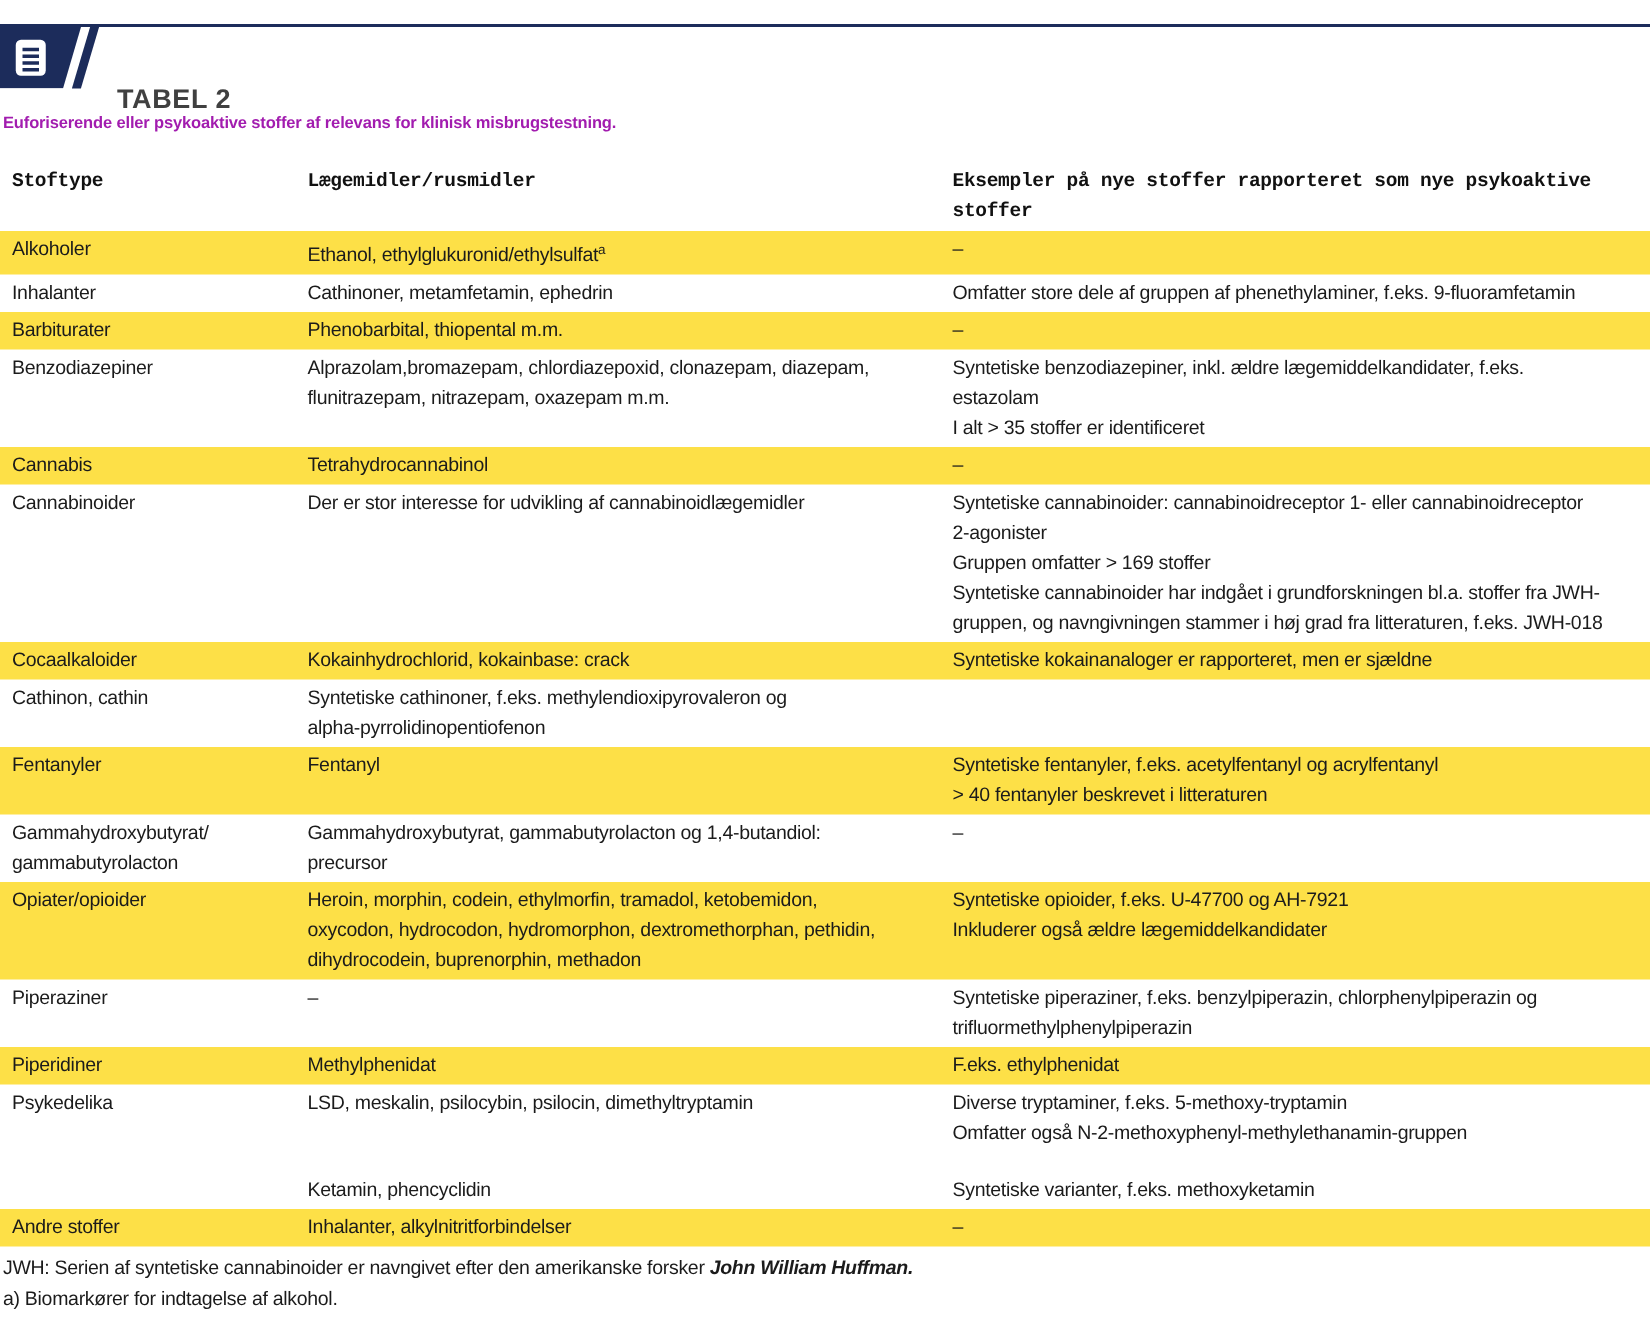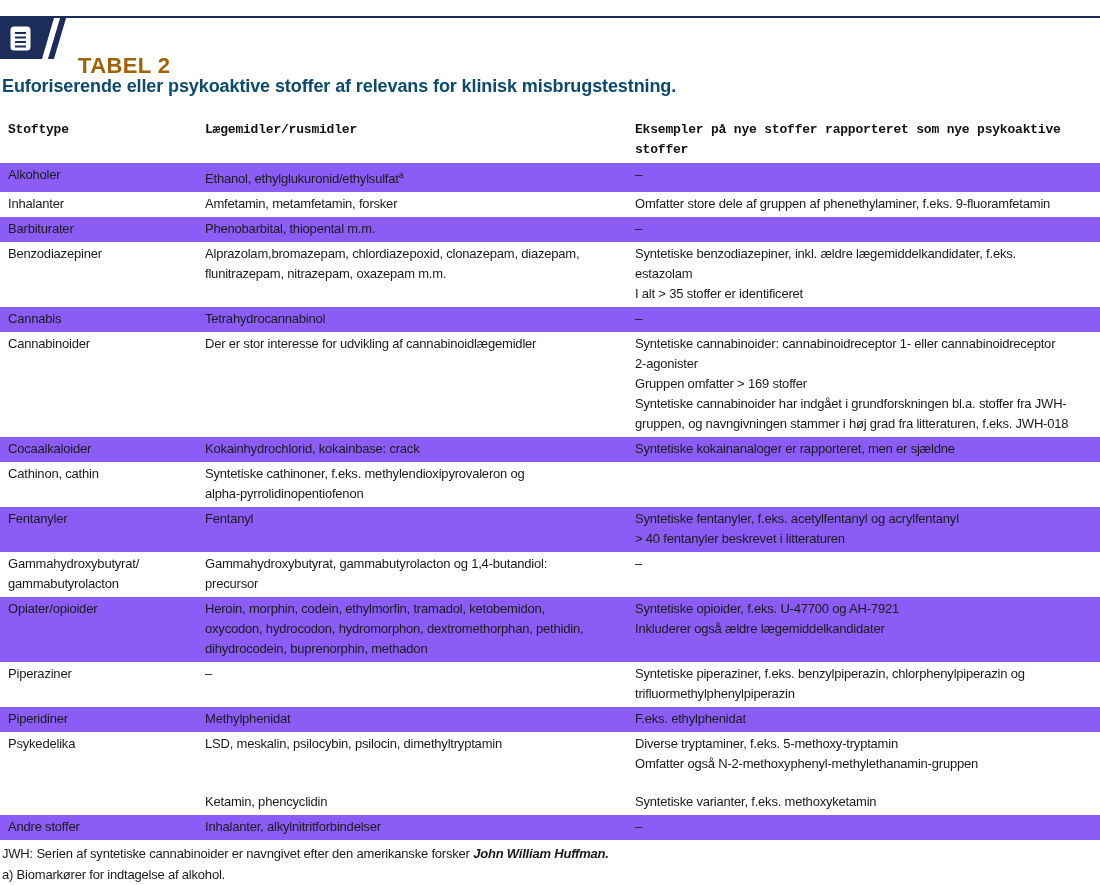--- a/index.html
+++ b/index.html
@@ -6,29 +6,29 @@
   html,body { width:1100px; height:885px; background:#ffffff; overflow:hidden;
     font-family:"Liberation Sans", "DejaVu Sans", sans-serif; }
   .canvas { position:relative; width:1100px; height:885px; background:#ffffff; }
 
   .top-rule { margin-top:16px; border-top:2px solid #1c2c5b; width:100%; }
 
   .header-row { display:flex; align-items:stretch; height:41px; }
   .badge { width:54px; background:#1c2c5b; display:flex; align-items:center;
     padding-left:9px; clip-path:polygon(0 0,100% 0,calc(100% - 12px) 100%,0 100%); }
   .badge-stripe { width:6px; height:41px; background:#1c2c5b; transform:skewX(-16.5deg); }
-  .figure-title { color:#a16207; font-weight:700; font-size:22px; letter-spacing:.4px;
+  .figure-title { color:#404040; font-weight:700; font-size:18px; letter-spacing:.4px;
     display:flex; align-items:center; margin-left:18px;margin-top:48px; }
 
-  .subtitle { margin:17px 0 0 2px; font-size:18px; font-weight:700; color:#0c4a6e;
+  .subtitle { margin:17px 0 0 2px; font-size:11px; font-weight:700; color:#a21caf;
     letter-spacing:-0.1px; }
 
   .table { margin-top:21px; width:100%; }
   .row { display:grid; grid-template-columns:197px 430px 1fr; padding-left:8px; }
-  .row.gray { background:#8b5cf6; }
+  .row.gray { background:#fde047; }
   .row.gap-after .cell { padding-bottom:16px; }
   .cell { padding:2px 12px 3px 0; font-size:13px; line-height:20px; color:#1b1b1b;
     letter-spacing:-0.2px; }
   .header-cells .cell { font-weight:700; color:#111;font-family:Liberation Mono, monospace; }
   .line { min-height:20px; }
   .seg-italic { }
   .seg-bolditalic { font-style:italic; font-weight:700; }
   .seg-sup { font-size:9px; vertical-align:super; }
 
   .footnotes { margin:3px 0 16px 2px; }
@@ -73,21 +73,21 @@
           </div>
           <div class="cell col3">
             <div class="line"><span>–</span></div>
           </div>
         </div>
         <div class="row">
           <div class="cell col1">
             <div class="line"><span>Inhalanter</span></div>
           </div>
           <div class="cell col2">
-            <div class="line"><span>Amfetamin, metamfetamin, forsker</span></div>
+            <div class="line"><span>Cathinoner, metamfetamin, ephedrin</span></div>
           </div>
           <div class="cell col3">
             <div class="line"><span>Omfatter store dele af gruppen af phenethylaminer, f.eks. 9-fluoramfetamin</span></div>
           </div>
         </div>
         <div class="row gray">
           <div class="cell col1">
             <div class="line"><span>Barbiturater</span></div>
           </div>
           <div class="cell col2">

